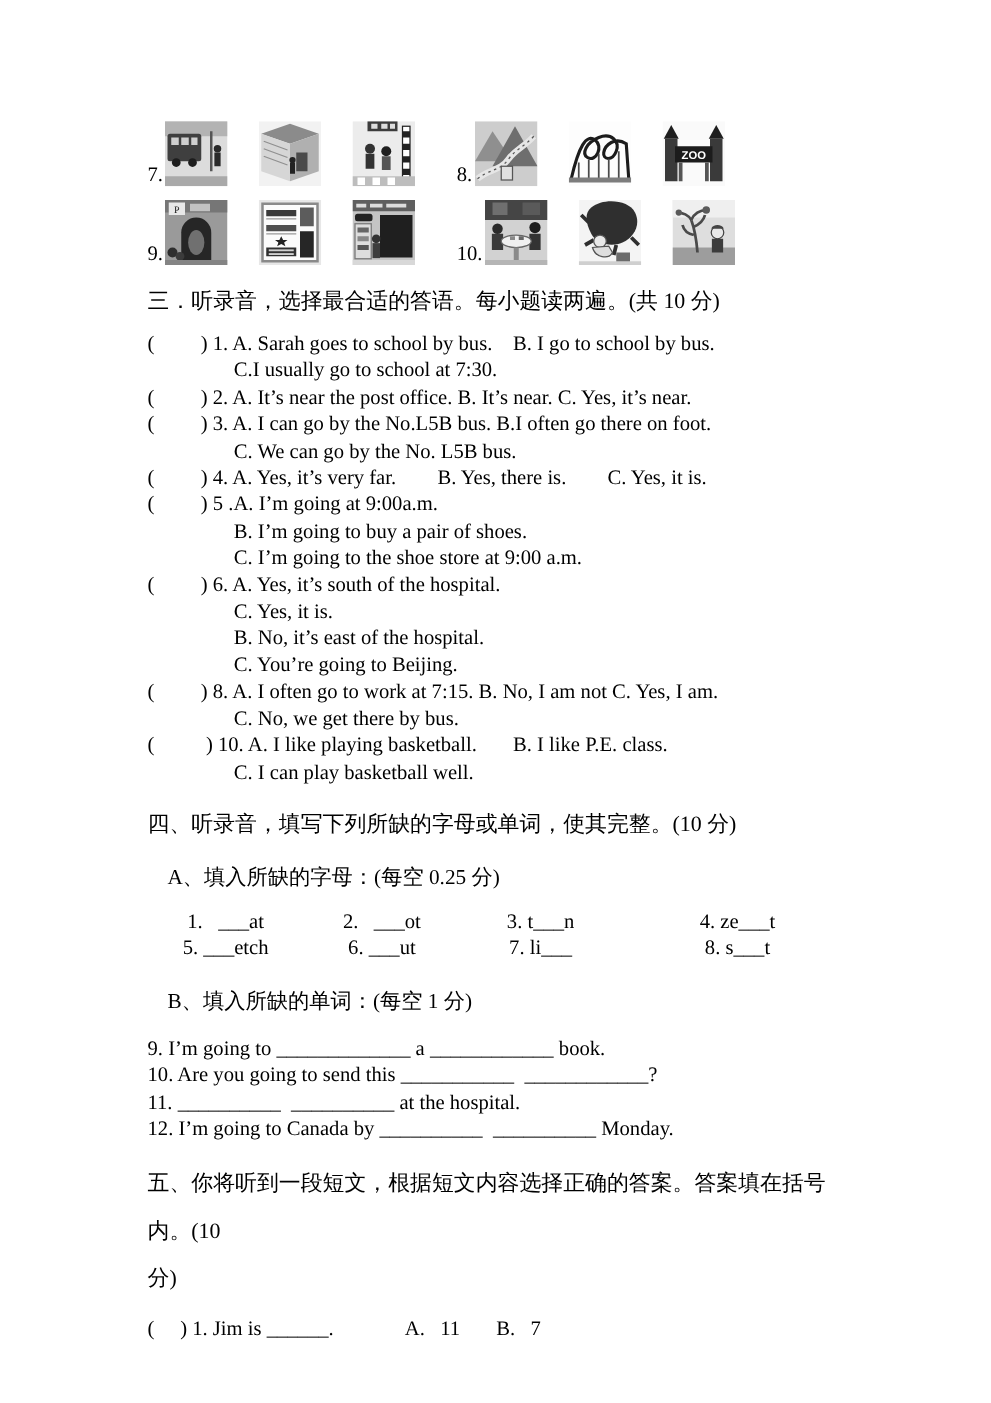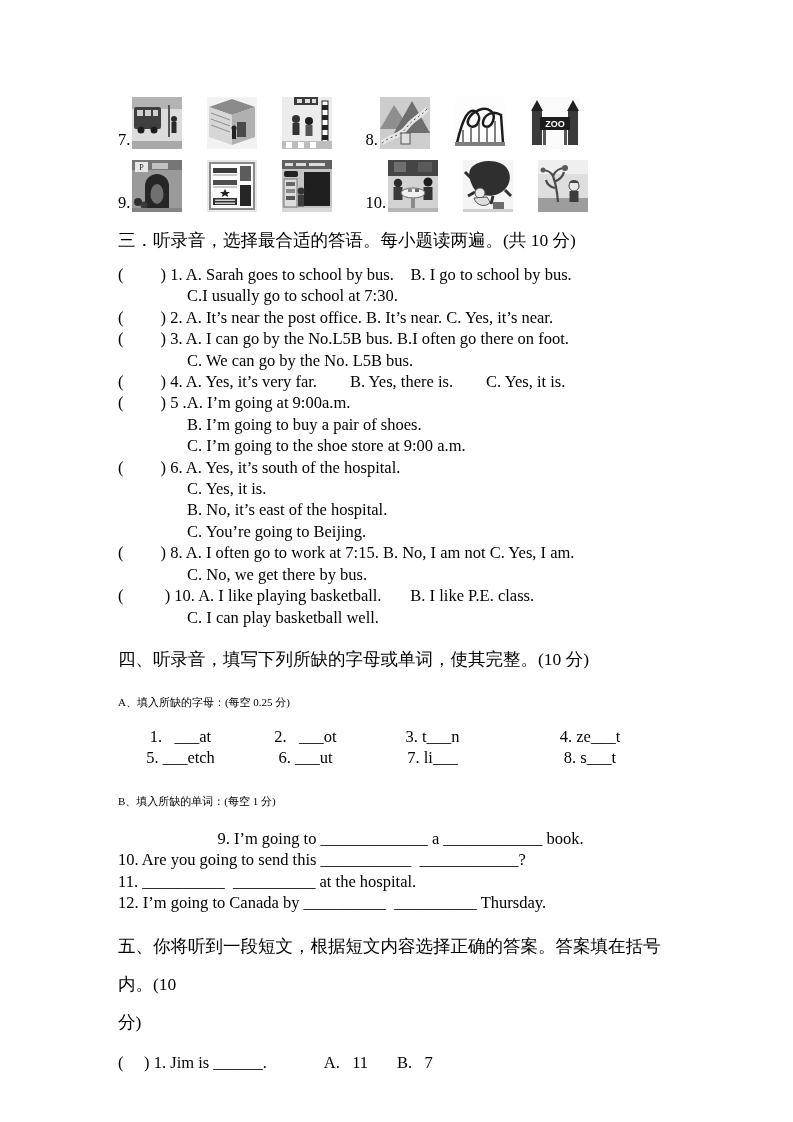--- a/index.html
+++ b/index.html
@@ -11,21 +11,21 @@
   .content{padding:97px 110px 0 118px;}
   
   .pic-row{display:flex;align-items:flex-end;margin-bottom:11px;}
   .pic-num{font-size:16.5px;line-height:1;padding-bottom:1px;margin-right:2px;white-space:pre;}
   .pic-num.second{margin-left:8px;}
   .thumb{width:50px;height:52px;display:inline-block;margin-right:25px;}
   .thumb svg{width:50px;height:52px;display:block;}
   .thumb.last{margin-right:0;}
   
   .cn-heading{font-size:17.5px;line-height:22px;margin:17px 0 13px 0;white-space:pre-wrap;}
-  .cn-sub{font-size:11px;line-height:22px;margin:21px 0 10px 0;white-space:pre-wrap;}
+  .cn-sub{font-size:17px;line-height:22px;margin:21px 0 10px 16px;white-space:pre-wrap;}
   
   .line{font-size:16.5px;line-height:21.4px;white-space:pre-wrap;}
   .indent{padding-left:69px;}
   .letter-grid{
     display:grid;grid-template-columns:125px 125px 129px auto;
     font-size:16.5px;line-height:21.4px;white-space:pre;margin-bottom:2px;text-align:center;
   }
   .sec5-heading{font-size:17.5px;line-height:38px;margin-top:14px;white-space:pre-wrap;}
   .q-line{margin-top:11px;}
 </style>
@@ -239,22 +239,22 @@
     <span class="cell">1.   ___at</span>
     <span class="cell">2.   ___ot</span>
     <span class="cell">3. t___n</span>
     <span class="cell">4. ze___t</span>
     <span class="cell">5. ___etch</span>
     <span class="cell">6. ___ut</span>
     <span class="cell">7. li___</span>
     <span class="cell">8. s___t</span>
   </div>
   <div class="cn-sub">B、填入所缺的单词：(每空 1 分)</div>
-  <div class="line" style="margin-top:16px;text-align:center;">9. I’m going to _____________ a ____________ book.</div>
+  <div class="line" style="margin-top:16px;">9. I’m going to _____________ a ____________ book.</div>
   <div class="line">10. Are you going to send this ___________  ____________?</div>
   <div class="line">11. __________  __________ at the hospital.</div>
-  <div class="line">12. I’m going to Canada by __________  __________ Thursday.</div>
+  <div class="line">12. I’m going to Canada by __________  __________ Monday.</div>
 
   <div class="sec5-heading">五、你将听到一段短文，根据短文内容选择正确的答案。答案填在括号内。(10</div>
   <div class="sec5-heading" style="margin-top:0;">分)</div>
   <div class="line q-line">(     ) 1. Jim is ______.              A.   11       B.   7</div>
 
 </div>
 
 </body></html>

